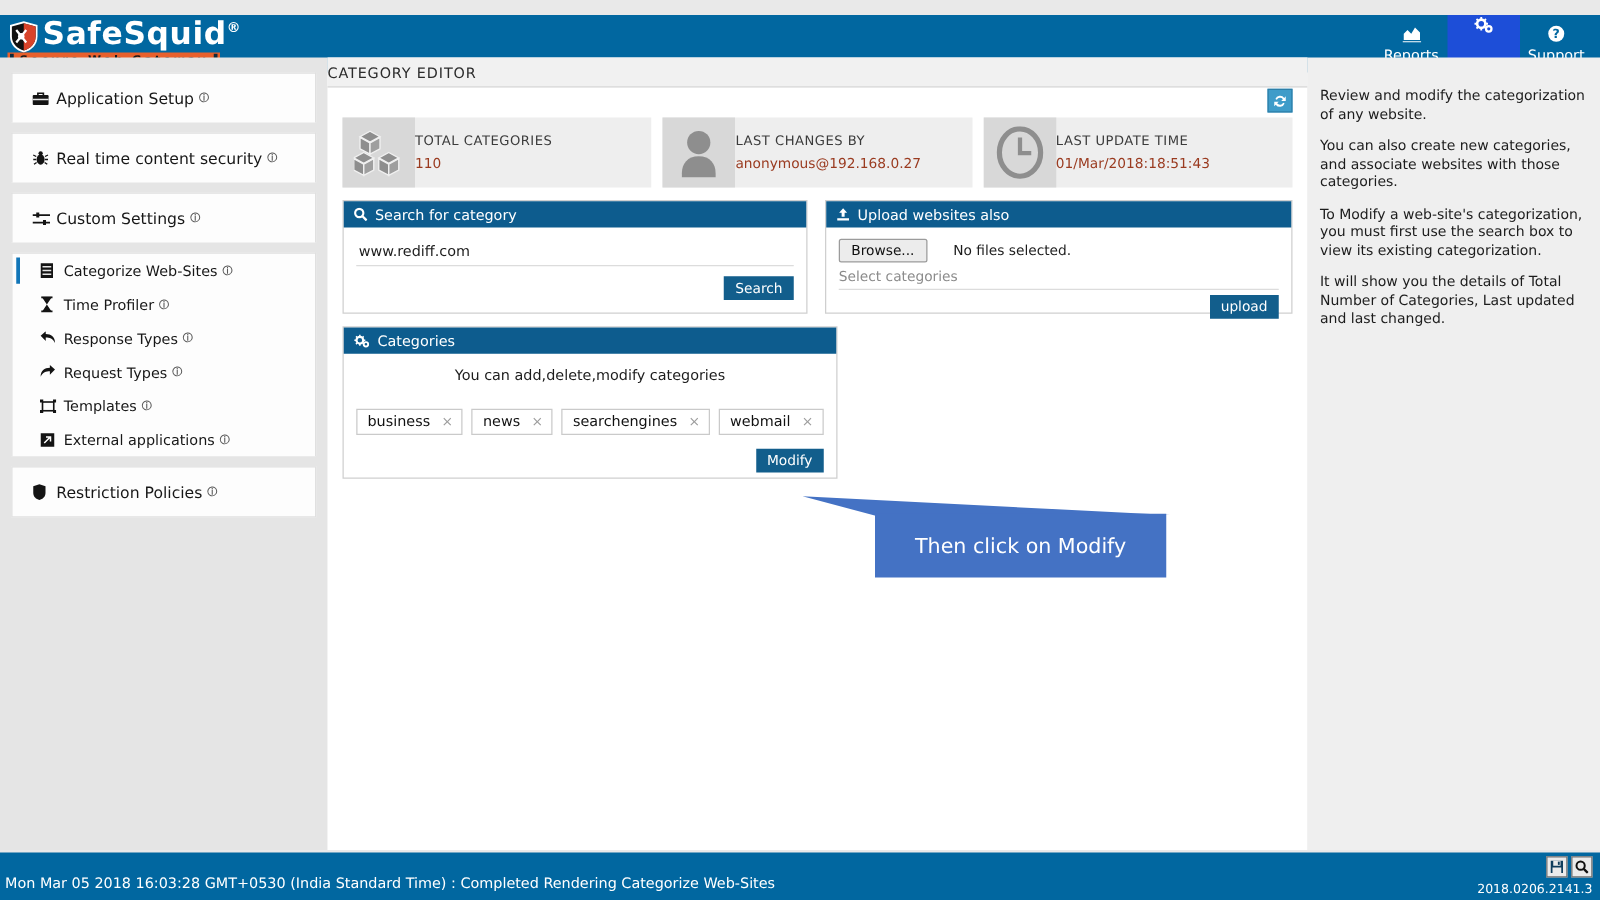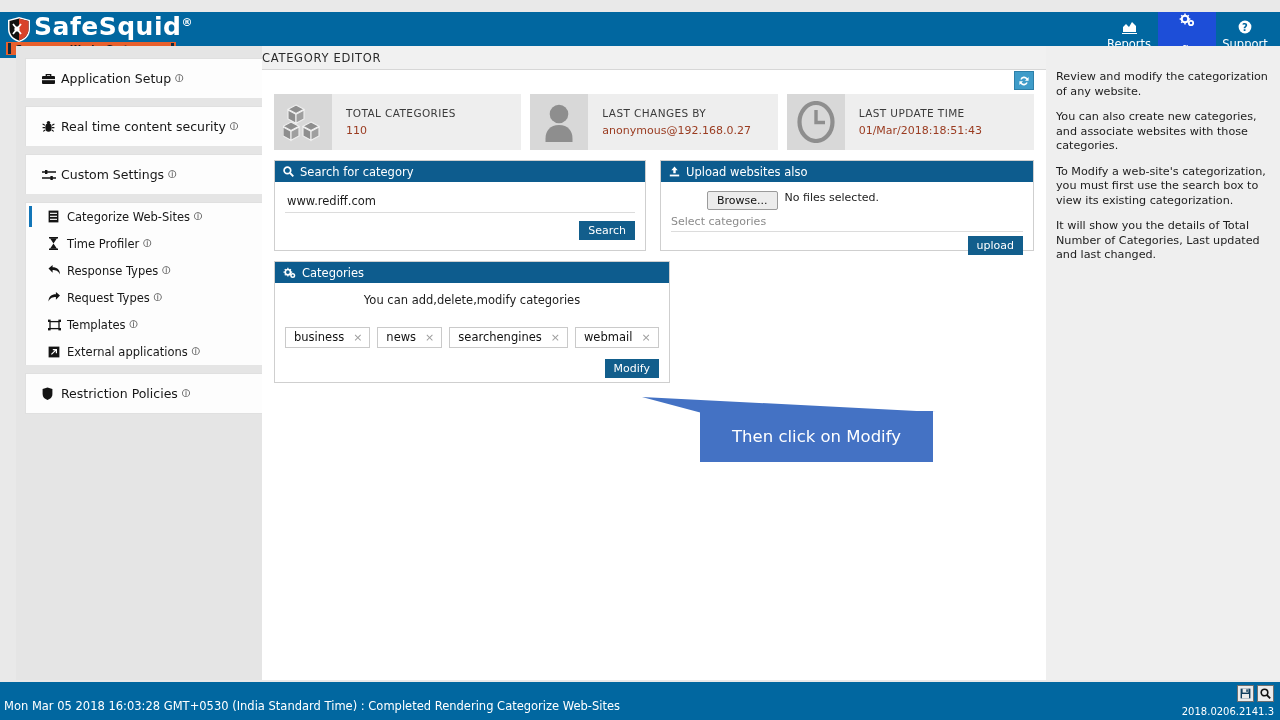--- a/index.html
+++ b/index.html
@@ -46,21 +46,21 @@
     align-items: center; justify-content: center; gap: 2px;
     color: #ffffff; cursor: pointer;
   }
   .nav-item.active { background: #1d4ed8; justify-content: space-between; }
   .nav-label { font-size: 11.5px; }
   .nav-ico { height: 15px; display: flex; align-items: center; justify-content: center; }
   .nav-ico svg { display: block; }
 
   
   .sidebar {
-    position: absolute; left: 16px; top: 46px; width: 262px; height: 634px;
+    position: absolute; left: 0; top: 46px; width: 262px; height: 634px;
     background: #e5e5e5; padding: 12px 9px 0 9px;
   }
   .side-card {
     background: #fdfdfd; border: 1px solid #e0e0e0; border-bottom: none;
   }
   .side-card:last-child { border-bottom: 1px solid #e0e0e0; }
   .side-gap { height: 8px; }
   .side-item {
     position: relative; display: flex; align-items: center;
     height: 39px; padding-left: 16px; cursor: pointer;
@@ -106,21 +106,21 @@
 
   .stats { display: flex; gap: 9px; padding: 0 12px; }
   .stat-card {
     flex: 1; height: 56px; background: #eeeeee; display: flex; align-items: center;
   }
   .stat-ico {
     width: 58px; height: 56px; flex: 0 0 58px; background: #d8d8d8;
     display: flex; align-items: center; justify-content: center; color: #8b8b8b;
   }
   .stat-ico svg { display: block; }
-  .stat-body { padding-left: 14px; }
+  .stat-body { padding-left: 0; }
   .stat-title {
     font-size: 10.5px; color: #3b3b3b; letter-spacing: 0.4px; margin-bottom: 5px;
   }
   .stat-value { font-size: 11px; color: #9a3b20; }
 
   .panels-row { display: flex; gap: 14px; padding: 10px 12px 0 12px; }
   .panel { border: 1px solid #cfcfcf; background: #ffffff; }
   .panel-head {
     height: 21px; background: #0d5c8e; color: #ffffff;
     display: flex; align-items: center; padding-left: 8px; gap: 6px;
@@ -137,21 +137,21 @@
     padding: 0 0 4px 2px; background: transparent; outline: none;
   }
   .btn-blue {
     background: #125e8c; color: #ffffff; border: none;
     font-family: inherit; font-size: 11px; padding: 3px 9px; cursor: pointer;
   }
   .btn-row { display: flex; justify-content: flex-end; margin-top: 8px; }
 
   .panel-upload { width: 385px; }
   .panel-upload .panel-body { height: 68px; padding: 9px 10px 0 10px; }
-  .file-row { display: flex; gap: 7px; margin-left: 36px; }
+  .file-row { display: flex; align-items: center; gap: 21px; }
   .browse-btn {
     background: #ececec; border: 1px solid #9b9b9b; border-radius: 2px;
     font-family: inherit; font-size: 11px; color: #101010;
     padding: 2px 9px; cursor: pointer;
   }
   .file-status { font-size: 11px; color: #1c1c1c; }
   .select-cats {
     margin-top: 5px; font-size: 11px; color: #8b8b8b;
     border-bottom: 1px solid #dcdcdc; padding-bottom: 3px;
   }

